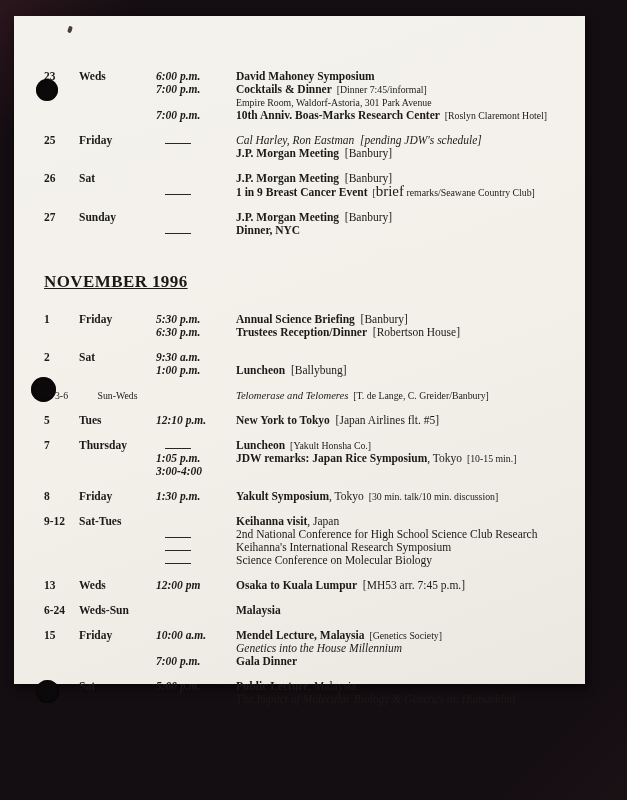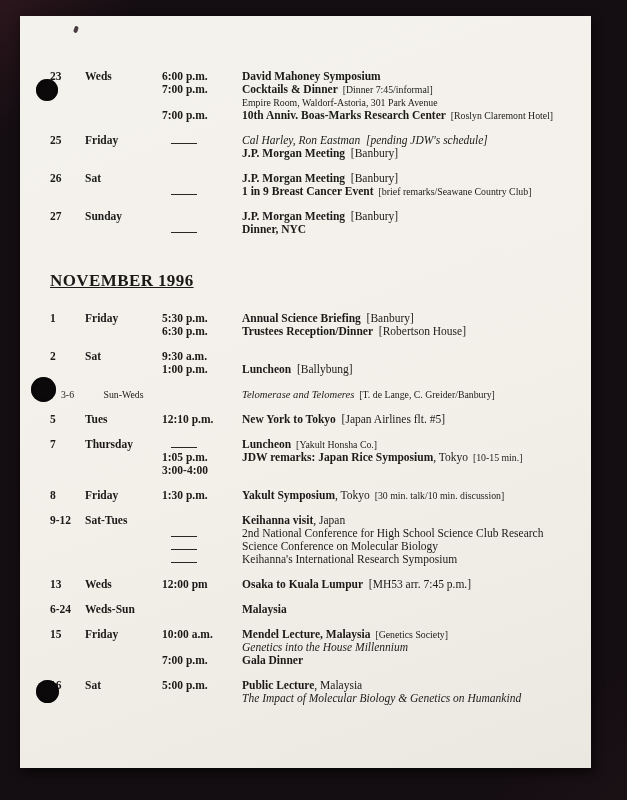--- a/index.html
+++ b/index.html
@@ -7,46 +7,46 @@
     --bg:#140d11;
     --ink:#1c1a18;
   }
   html,body{margin:0;padding:0;}
   body{background:#000;font-family:"Liberation Serif","DejaVu Serif",serif;}
   .page{
     position:relative;width:627px;height:800px;overflow:hidden;
     background:linear-gradient(135deg,#2b161d 0%,var(--bg) 10%,var(--bg) 90%,#1a1115 100%);
   }
   .paper{
-    position:absolute;left:20px;top:16px;width:571px;height:752px;
+    position:absolute;left:14px;top:16px;width:571px;height:668px;
     background:linear-gradient(160deg,#f4f2ec 0%,var(--paper) 55%,#eae8e0 100%);
     box-shadow:2px 4px 9px rgba(0,0,0,.6);
   }
   .content{
     position:absolute;left:0;top:0;right:0;
     padding:54px 18px 0 30px;
     color:var(--ink);
     font-size:11.5px;line-height:13px;
   }
   .month-header{
     font-weight:700;text-decoration:underline;letter-spacing:.4px;
     font-size:17px;margin:38px 0 25px 0;
   }
   .entry{display:grid;grid-template-columns:35px 77px auto;margin-bottom:12px;}
   .cell{font-weight:700;white-space:nowrap;}
   .entry.small .cell{font-weight:400;font-size:9.8px;text-align:center;}
   .line{display:grid;grid-template-columns:80px auto;min-height:13px;}
-  .time{font-weight:700;white-space:pre;}
+  .time{font-weight:700;white-space:pre;font-style:italic;}
   .desc{white-space:pre-wrap;}
   .sg-b{font-weight:700;}
   .sg-p{font-weight:400;}
   .sg-s{font-weight:400;font-size:9.8px;}
   .sg-i{font-style:italic;}
   .sg-is{font-style:italic;font-size:10.6px;}
-  .sg-su{font-weight:400;font-size:10px;}
+  .sg-su{font-weight:400;font-size:15px;}
   .blank{
     display:inline-block;width:26px;height:9px;margin-left:9px;
     border-bottom:1.2px solid #2a2624;
   }
   .hole{position:absolute;border-radius:50%;background:#0c090b;box-shadow:inset 0 0 3px #000;}
   .hole1{left:36px;top:79px;width:22px;height:22px;}
   .hole2{left:31px;top:377px;width:25px;height:25px;}
   .hole3{left:36px;top:680px;width:23px;height:23px;}
   .ink-mark{
     position:absolute;left:54px;top:10px;width:4px;height:7px;
@@ -206,25 +206,25 @@
             <div class="line">
               <div class="time"></div>
               <div class="desc"><span class="sg-b">Keihanna visit</span><span class="sg-p">, Japan</span></div>
             </div>
             <div class="line">
               <div class="time"><span class="blank"></span></div>
               <div class="desc"><span class="sg-p">2nd National Conference for High School Science Club Research</span></div>
             </div>
             <div class="line">
               <div class="time"><span class="blank"></span></div>
+              <div class="desc"><span class="sg-p">Keihanna's International Research Symposium</span></div>
+            </div>
+            <div class="line">
+              <div class="time"><span class="blank"></span></div>
               <div class="desc"><span class="sg-p">Science Conference on Molecular Biology</span></div>
-            </div>
-            <div class="line">
-              <div class="time"><span class="blank"></span></div>
-              <div class="desc"><span class="sg-p">Keihanna's International Research Symposium</span></div>
             </div>
           </div>
         </div>
         <div class="entry">
           <div class="cell">13</div>
           <div class="cell">Weds</div>
           <div class="lines">
             <div class="line">
               <div class="time">12:00 pm</div>
               <div class="desc"><span class="sg-b">Osaka to Kuala Lumpur</span><span class="sg-p">  [MH53 arr. 7:45 p.m.]</span></div>

